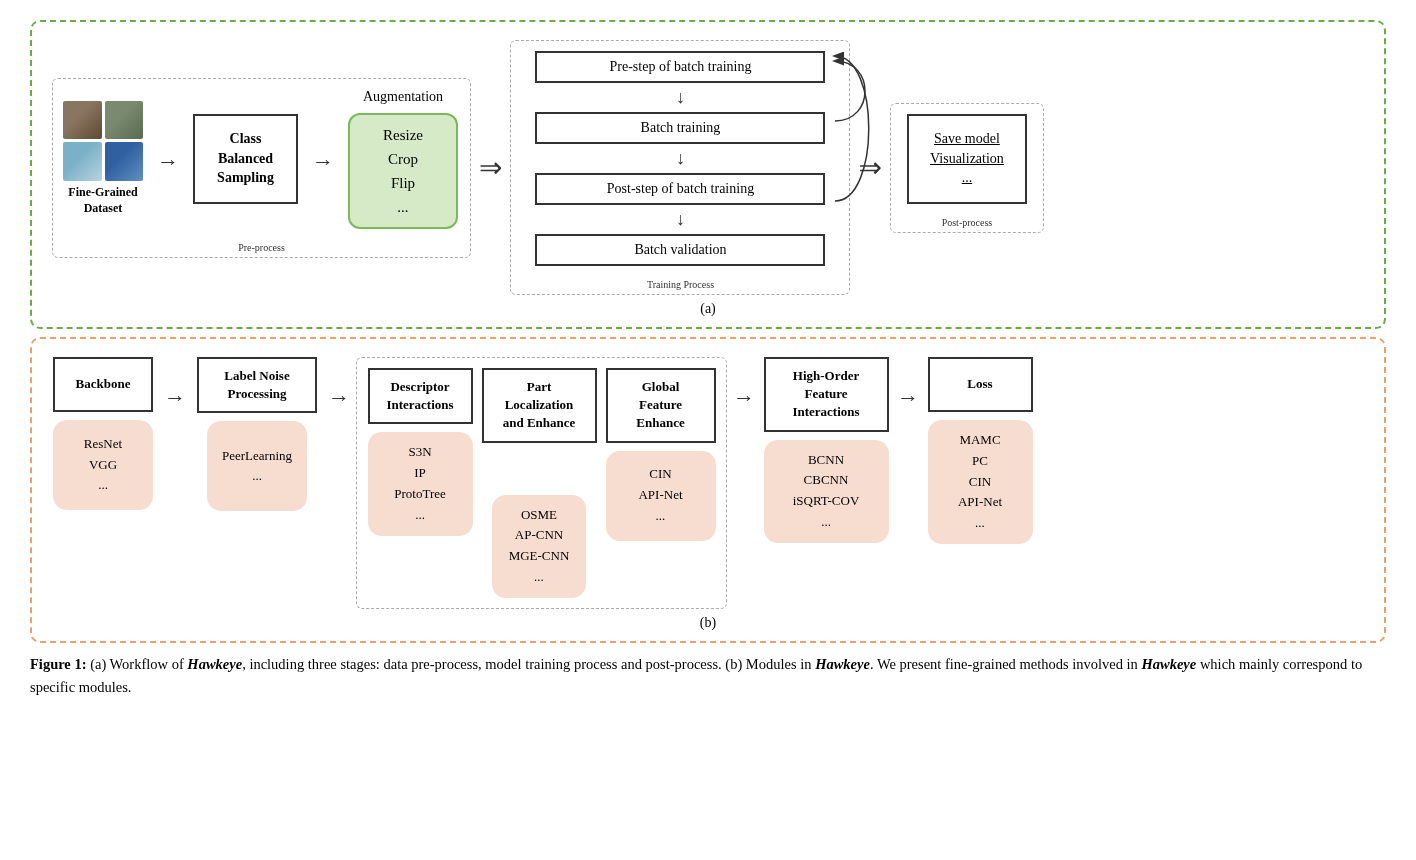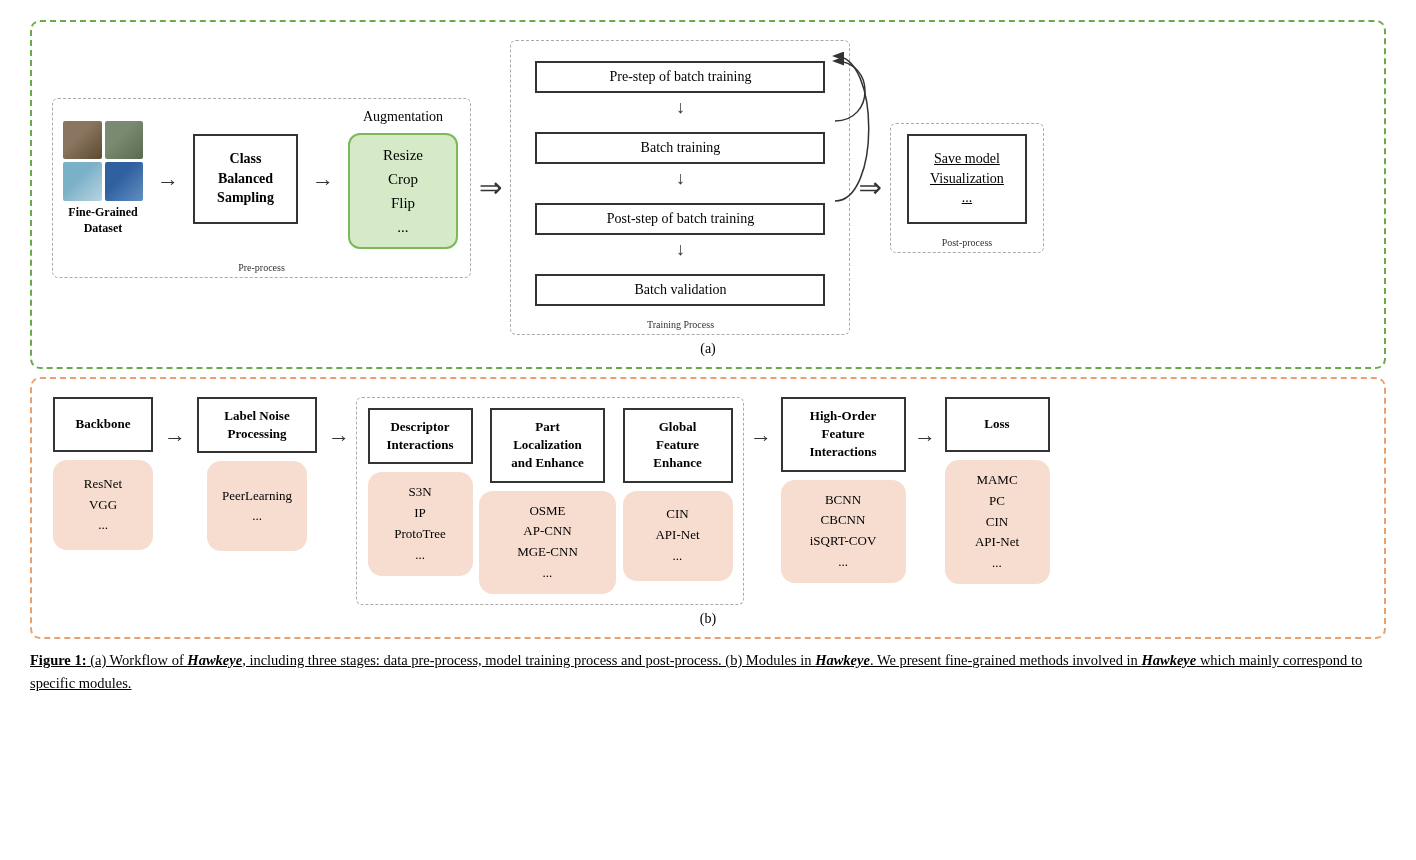--- a/index.html
+++ b/index.html
@@ -128,21 +128,20 @@
       align-items: center;
       position: relative;
     }
     .training-box {
       border: 2px solid #333;
       background: #fff;
       width: 290px;
       text-align: center;
       padding: 6px 10px;
       font-size: 14px;
-      margin-top: 10px;
     }
 
     
     .training-curve-container {
       position: relative;
     }
     .training-svg {
       position: absolute;
       right: -52px;
       top: -10px;
@@ -229,21 +228,20 @@
       font-size: 14px;
       margin-top: 6px;
     }
 
     
     .figure-caption {
       font-size: 14.5px;
       line-height: 1.6;
       margin-top: 10px;
       max-width: 1350px;
-      text-decoration: underline;
     }
     .figure-caption b { font-weight: bold; }
     .figure-caption i { font-style: italic; }
 
     .arrow-down {
       font-size: 18px;
       color: #333;
       text-align: center;
     }
 
@@ -385,21 +383,21 @@
         </div>
         <div class="module-sub" style="width:105px;min-height:90px;">
           <span style="white-space:pre-line;text-align:center;">S3N<br>IP<br>ProtoTree<br>...</span>
         </div>
       </div>
 
       <div class="module-group" style="min-width:120px;">
         <div class="module-header" style="width:115px;min-height:55px;">
           <span style="white-space:pre-line;text-align:center;">Part<br>Localization<br>and Enhance</span>
         </div>
-        <div class="module-sub" style="width:137px;min-height:90px;">
+        <div class="module-sub" style="width:94px;min-height:90px;margin-top:44px;">
           <span style="white-space:pre-line;text-align:center;">OSME<br>AP-CNN<br>MGE-CNN<br>...</span>
         </div>
       </div>
 
       <div class="module-group" style="min-width:115px;">
         <div class="module-header" style="width:110px;min-height:55px;">
           <span style="white-space:pre-line;text-align:center;">Global<br>Feature<br>Enhance</span>
         </div>
         <div class="module-sub" style="width:110px;min-height:90px;">
           <span style="white-space:pre-line;text-align:center;">CIN<br>API-Net<br>...</span>

